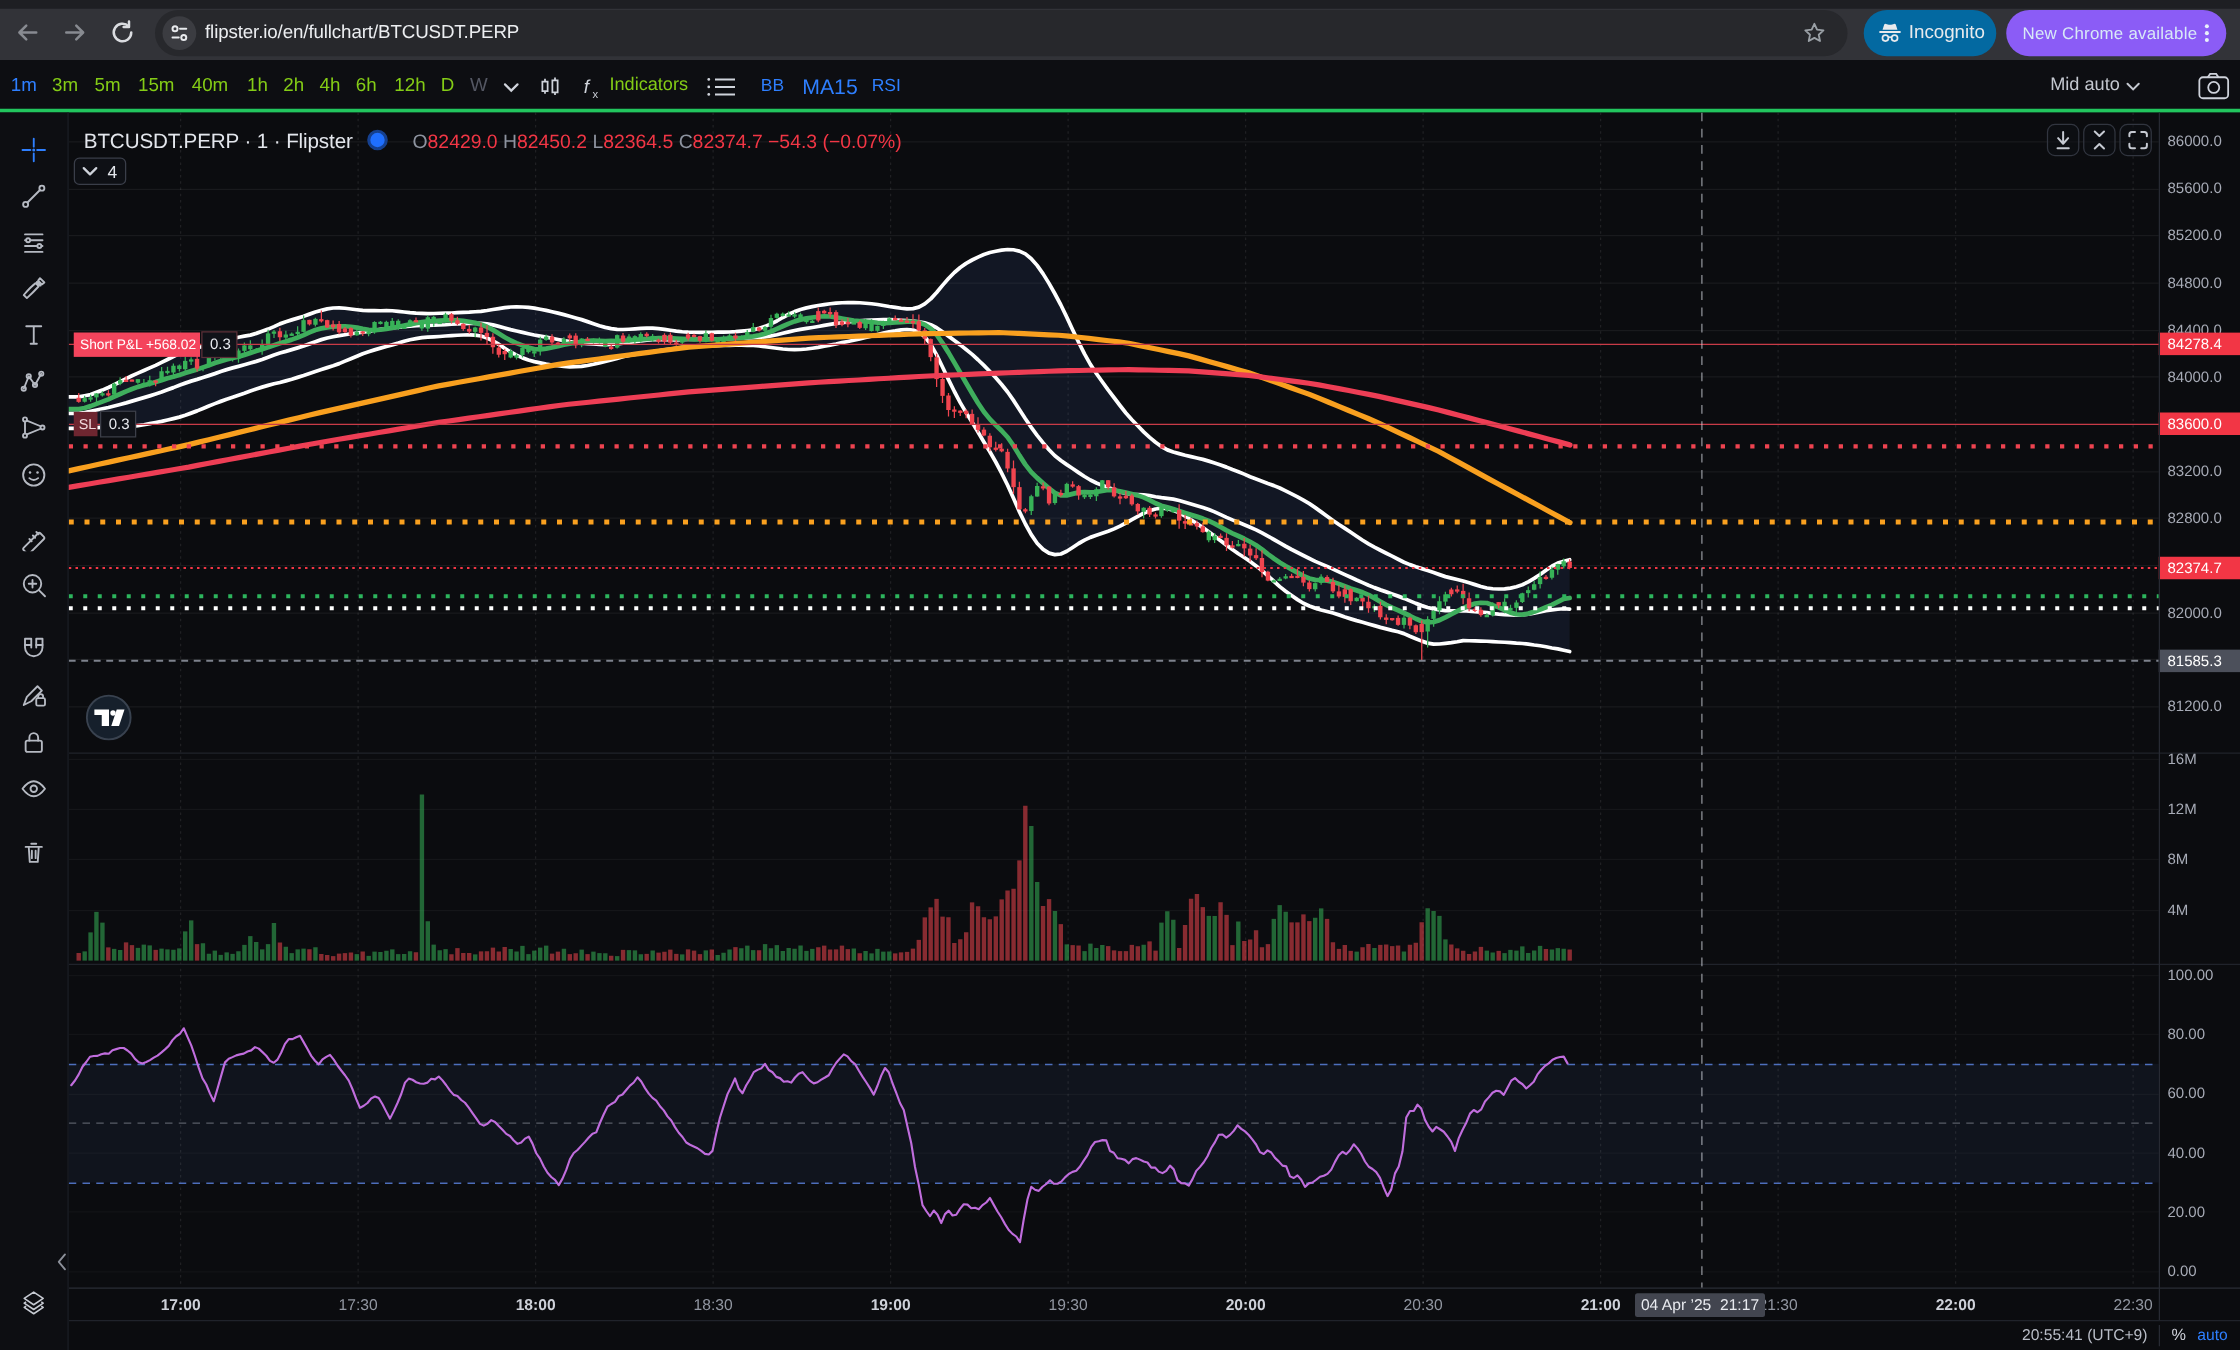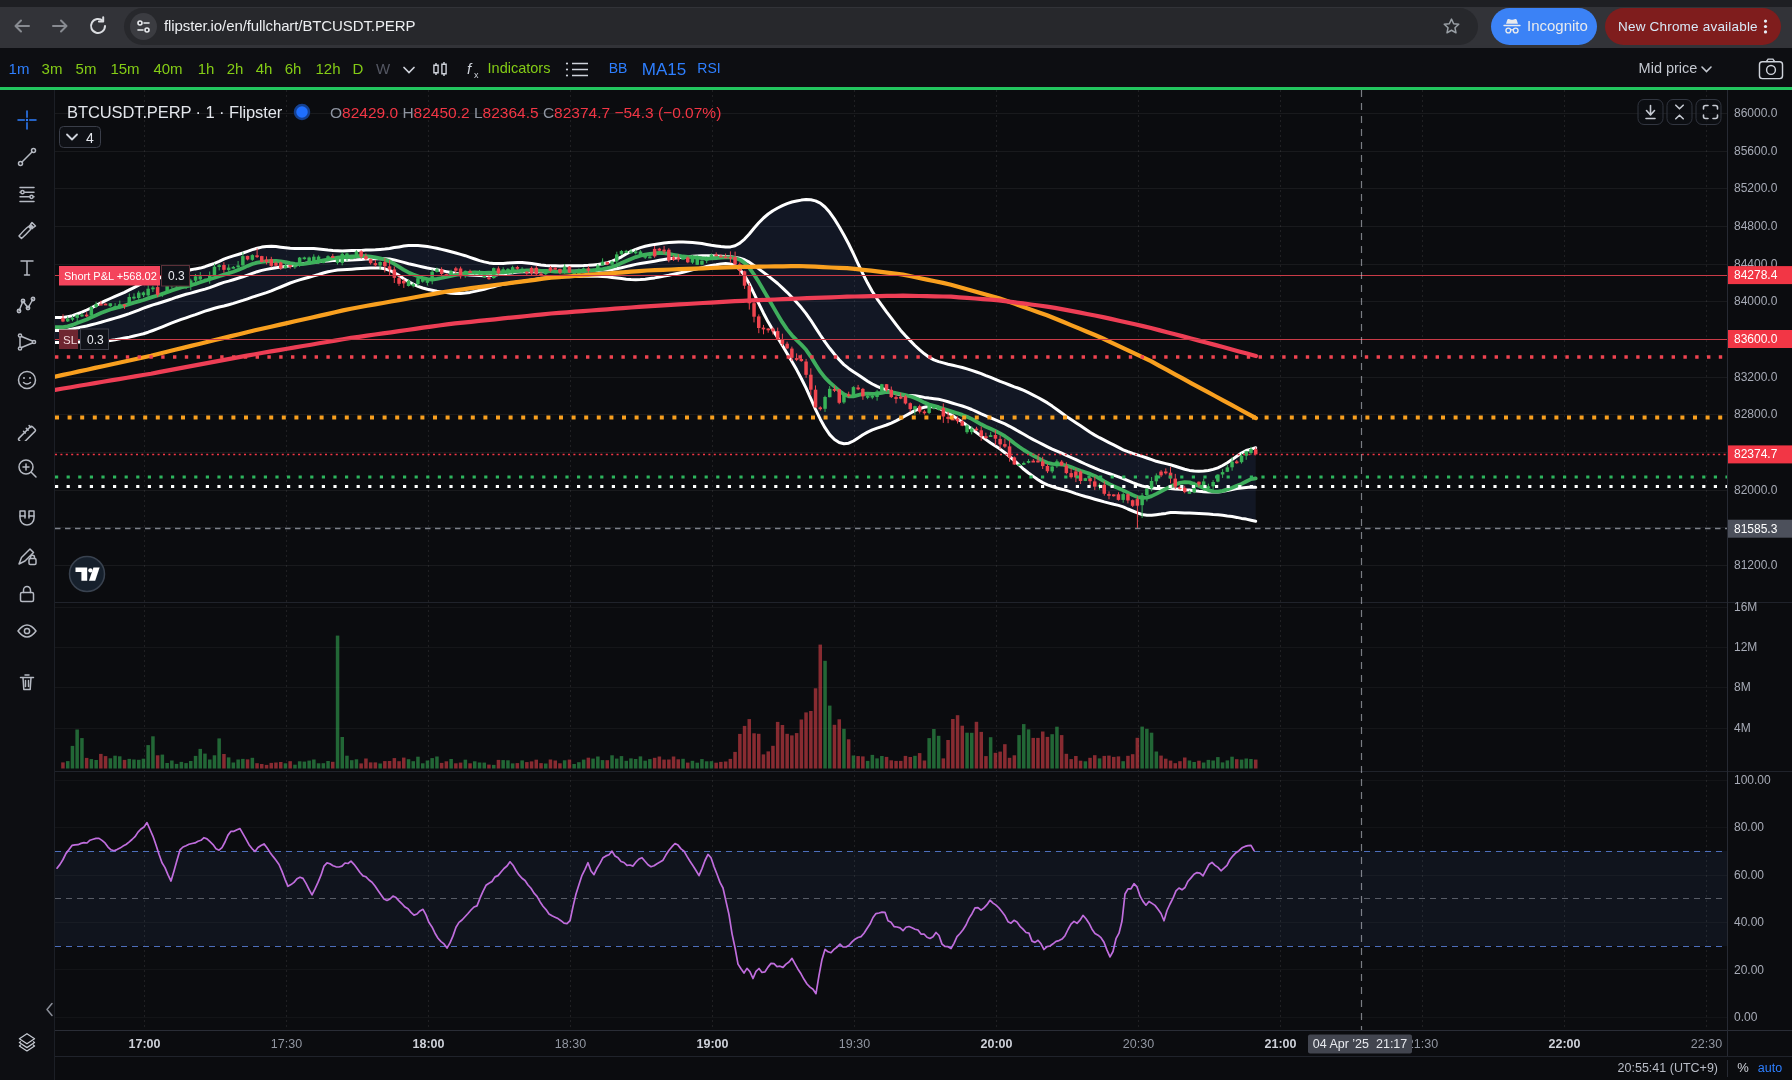--- a/index.html
+++ b/index.html
@@ -3,23 +3,23 @@
 *{margin:0;padding:0;box-sizing:border-box}
 html,body{width:1792px;height:1080px;overflow:hidden;background:#0b0c0f;
 font-family:"Liberation Sans",sans-serif;-webkit-font-smoothing:antialiased}
 #page{position:relative;width:1792px;height:1080px}
 #chromebar{position:absolute;left:0;top:0;width:1792px;height:48px;background:#323338}
 #chromebar .topstrip{position:absolute;left:0;top:0;width:100%;height:7px;background:#1e1f23}
 .cicon{position:absolute;top:50%}
 #urlpill{position:absolute;left:124px;top:8px;width:1354px;height:37px;border-radius:19px;background:#27282c}
 #sitecirc{position:absolute;left:6px;top:5px;width:27px;height:27px;border-radius:50%;background:#3b3c41}
 #urltext{position:absolute;left:40px;top:9px;color:#eceef1;font-size:15px;letter-spacing:-.1px;font-weight:500}
-#incogchip{position:absolute;left:1491px;top:8px;width:106px;height:37px;border-radius:19px;background:#3b82f6}
+#incogchip{position:absolute;left:1491px;top:8px;width:106px;height:37px;border-radius:19px;background:#0369a1}
 #incogchip span{position:absolute;left:36px;top:9px;color:#e8eaed;font-size:15px}
-#bluepill{position:absolute;left:1605px;top:8px;width:176px;height:37px;border-radius:19px;background:#7f1d1d}
+#bluepill{position:absolute;left:1605px;top:8px;width:176px;height:37px;border-radius:19px;background:#8b5cf6}
 #bluepill span{position:absolute;left:13px;top:11px;color:#d8e9f7;font-size:13.5px;white-space:nowrap;letter-spacing:.2px}
 #tfbar{position:absolute;left:0;top:48px;width:1792px;height:42px;background:#0d0e12;border-bottom:3px solid #22c55e}
 #tfbar .tf{position:absolute;top:12px;font-size:15px;color:#84cc16;transform:translateX(-50%)}
 #tfbar .blue{color:#2e7fff}
 #tfbar .dim{color:#545763}
 #drawbar{position:absolute;left:0;top:90px;width:55px;height:990px;background:#0d0e12;border-right:1px solid #1c1f26}
 .dicon{position:absolute;left:16px;width:22px;height:22px}
 #chartwrap{position:absolute;left:55px;top:90px;width:1737px;height:990px}
 svg text{font-family:"Liberation Sans",sans-serif}
 </style></head><body>
@@ -92,21 +92,21 @@
  <span class="tf" style="left:519px;font-size:14.5px">Indicators</span>
  <svg style="position:absolute;left:565px;top:13px" width="25" height="17" viewBox="0 0 25 17" stroke="#cfd3db" stroke-width="1.6" fill="#cfd3db">
         <circle cx="2" cy="2.5" r="1.1" stroke="none"></circle>
         <circle cx="2" cy="8.5" r="1.1" stroke="none"></circle>
         <circle cx="2" cy="14.5" r="1.1" stroke="none"></circle>
         <path d="M7 2.5h16 M7 8.5h16 M7 14.5h16" fill="none"></path>
       </svg>
  <span class="tf blue" style="left:618px;font-size:14px">BB</span>
  <span class="tf blue" style="left:664px;font-size:17px">MA15</span>
  <span class="tf blue" style="left:709px;font-size:14px">RSI</span>
- <span class="tf" style="left:1668px;font-size:14.5px;color:#c4c8d0">Mid price</span>
+ <span class="tf" style="left:1668px;font-size:14.5px;color:#c4c8d0">Mid auto</span>
  <svg style="position:absolute;left:1700px;top:17px" width="13" height="9" viewBox="0 0 13 9">
         <path d="M2 2 l4.5 4.5 L11 2" stroke="#c4c8d0" stroke-width="1.6" fill="none" stroke-linecap="round"></path>
       </svg>
  <svg style="position:absolute;left:1758px;top:9px" width="26" height="24" viewBox="0 0 27 25" fill="none" stroke="#ced2da" stroke-width="1.5">
         <rect x="1.5" y="5" width="24" height="17.5" rx="3"></rect>
         <path d="M8.5 5 l2-2.8 h5 l2 2.8"></path>
         <circle cx="13.5" cy="13.5" r="4.6"></circle>
       </svg>
 </div>
 <div id="drawbar">

